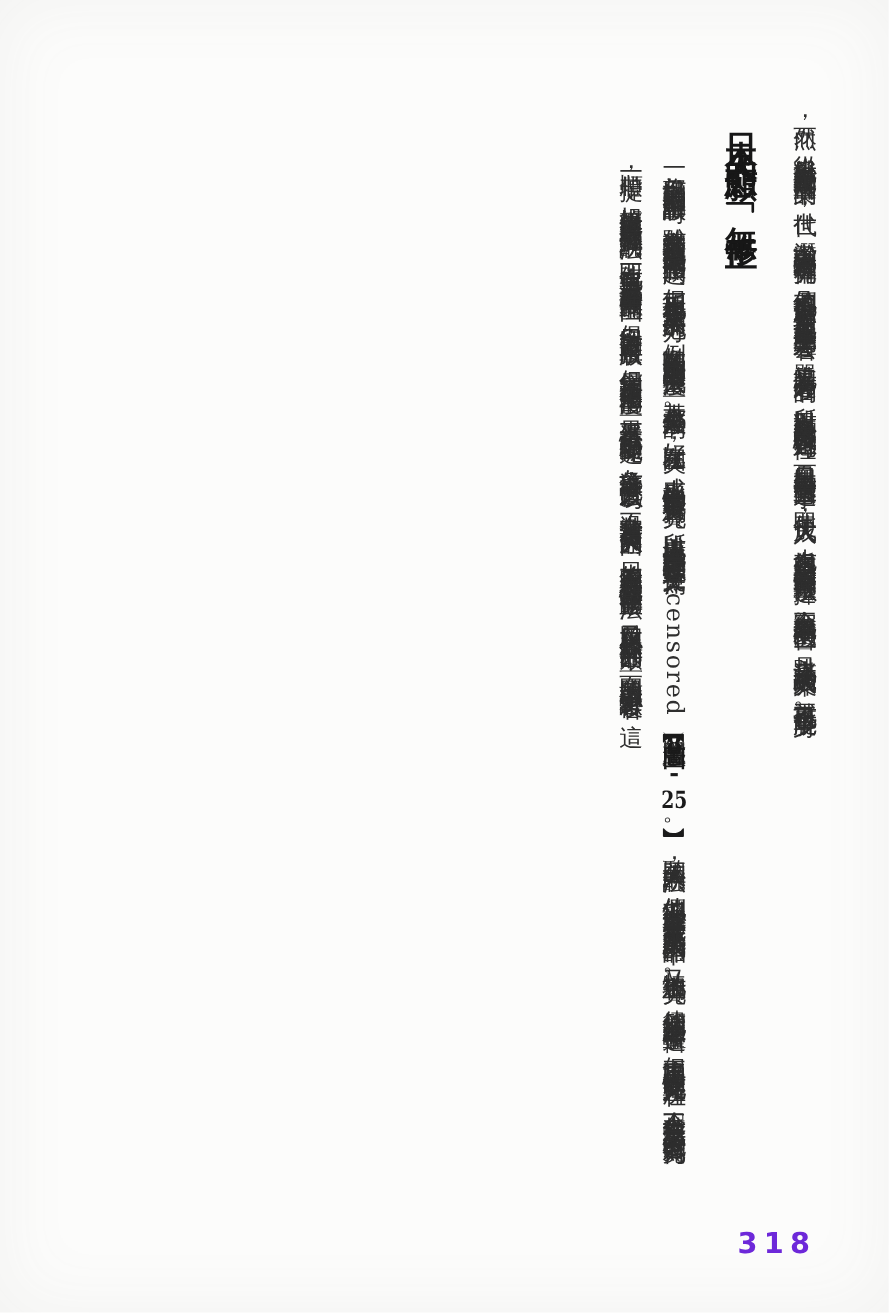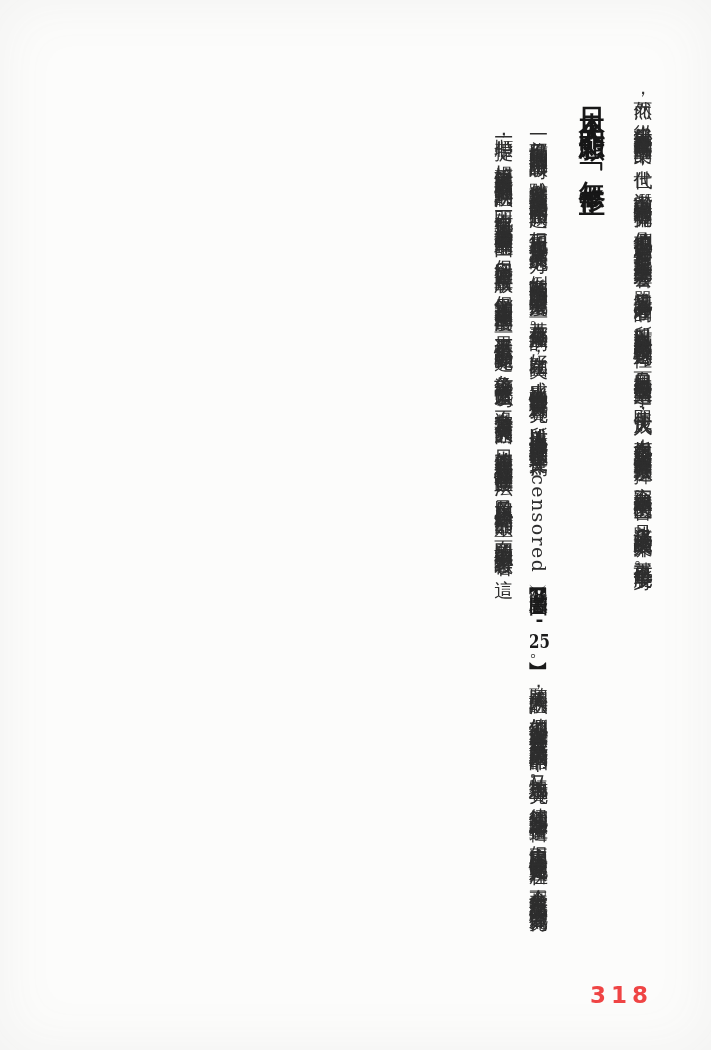--- a/index.html
+++ b/index.html
@@ -66,21 +66,21 @@
     text-combine-upright: all;
   }
   .page-number {
     position: absolute;
     top: 982px;
     right: 58px;
     font-family: "DejaVu Sans", "Liberation Sans", sans-serif;
     font-size: 23px;
     font-weight: 700;
     letter-spacing: 5px;
-    color: #ef4444;
+    color: #6d28d9;
   }
 </style>
 </head>
 <body>
 
 <div class="page">
   <div class="text-content">
       <p class="no-indent"><span>然而，從小就對日本漫畫和動畫耳濡目染的</span><span class="seg-upright">Y</span><span>世代，潛意識中則比較沒有那種偏見。他們也不是因為『寶可夢』和『七龍珠』是日本產的動畫才去看，單純是因為有趣才看的，所以對日本動漫的風格比較不會感到奇怪。而且日本動漫沒有畢業這回事。即使長大成人，也有很多專門給大人看的漫畫和動畫可以選擇。完全不給觀眾畢業的機會。一旦跳入滿是誘惑的成人業界，就再也不可能脫身了。</span></p>
       <h2><span>日本人的悲願，「無修正」</span></h2>
       <p><span>一部作品出口到別的國家翻譯出版時，雖然會遇到各種當地法令的表現限制和修正問題，但相反地也有一些令日本人羨慕的地方。例如在歐美國家翻譯出版的日本成人漫畫，基本上都是無修正的。好比在美國，成人影視中的性器官就不需要打馬賽克，所以成人漫畫也依照該準則直接以零修正（英文寫作Uncensored）的狀態出版</span><span class="seg-ref">【圖</span><span class="seg-ref-upright">8</span><span class="seg-ref-upright">-</span><span class="seg-ref-tcy">25</span><span class="seg-ref">】</span><span>。聽美國人的說法，他們似乎不太能理解為什麼要在本來就只能賣給成人的作品中，又特地加上馬賽克。儘管他們的想法非常合乎邏輯，但這正是不同國家的性文化差異所在，令人不禁重新反思「猥褻」的概念究竟為何。</span></p>

